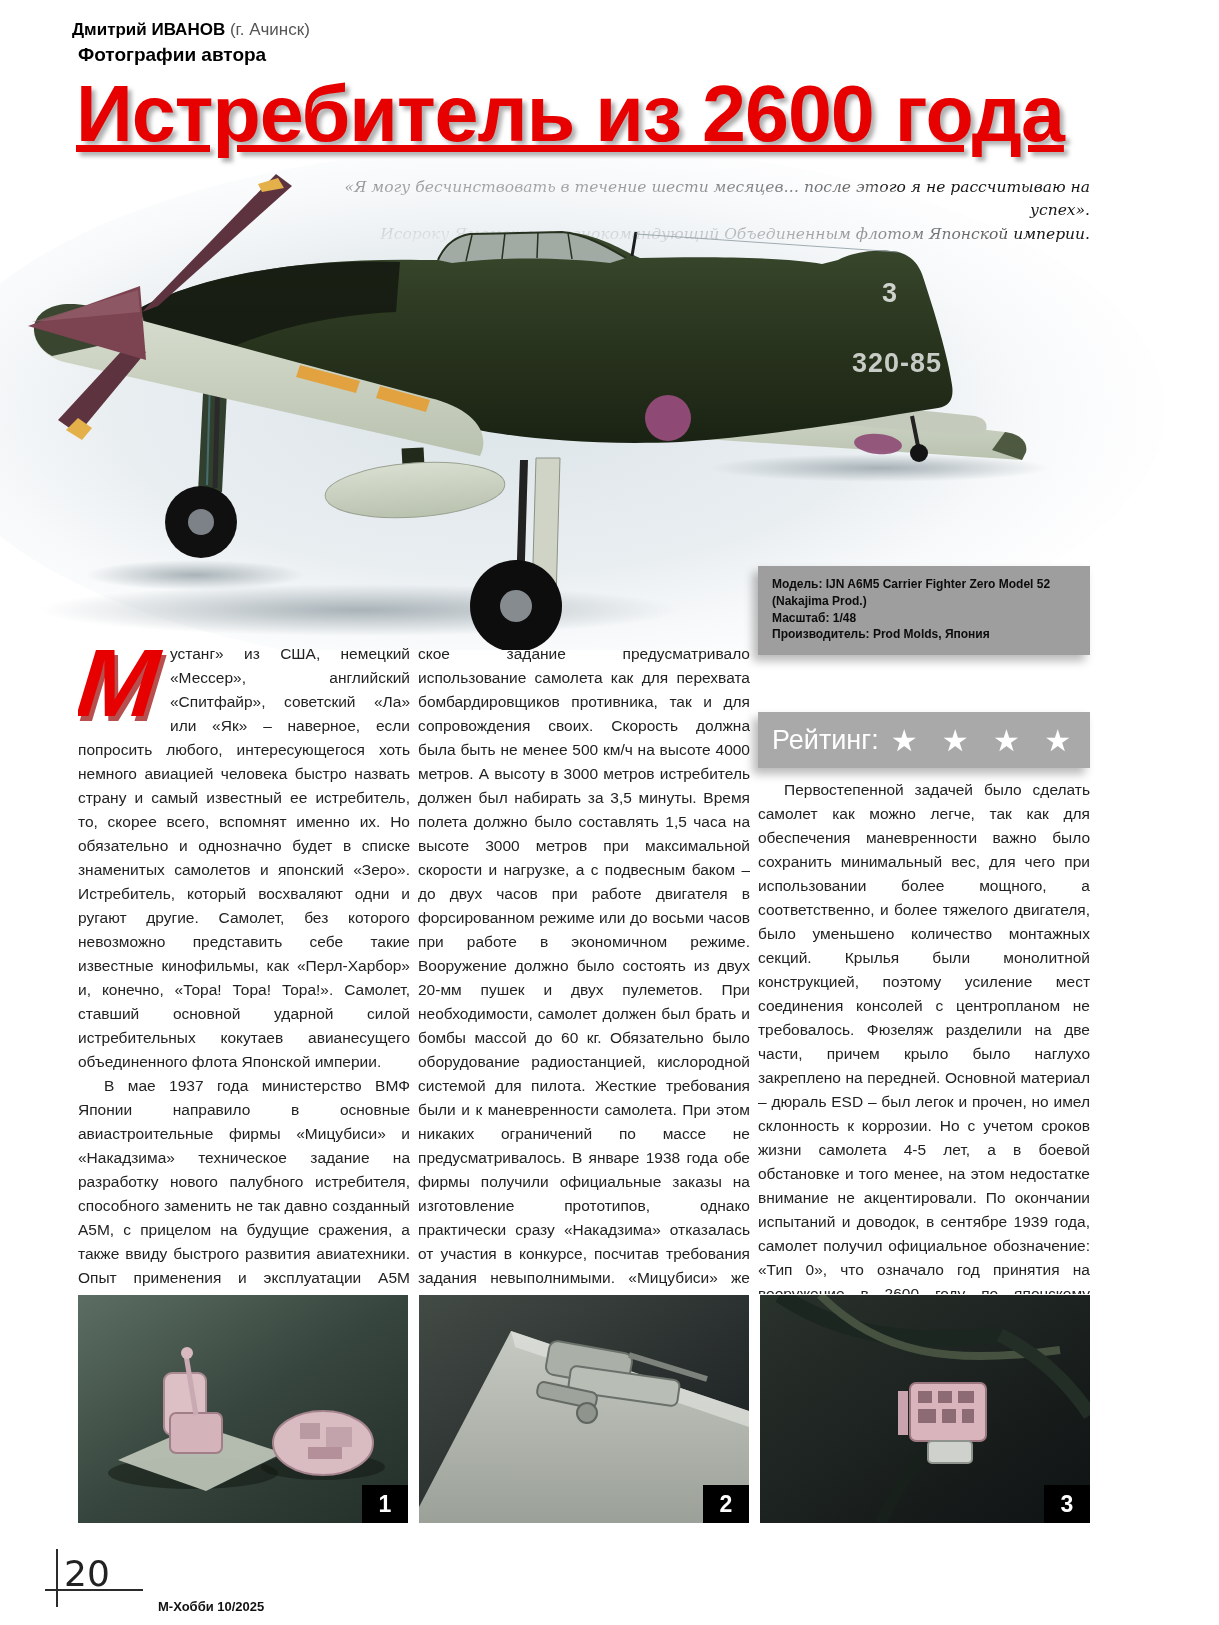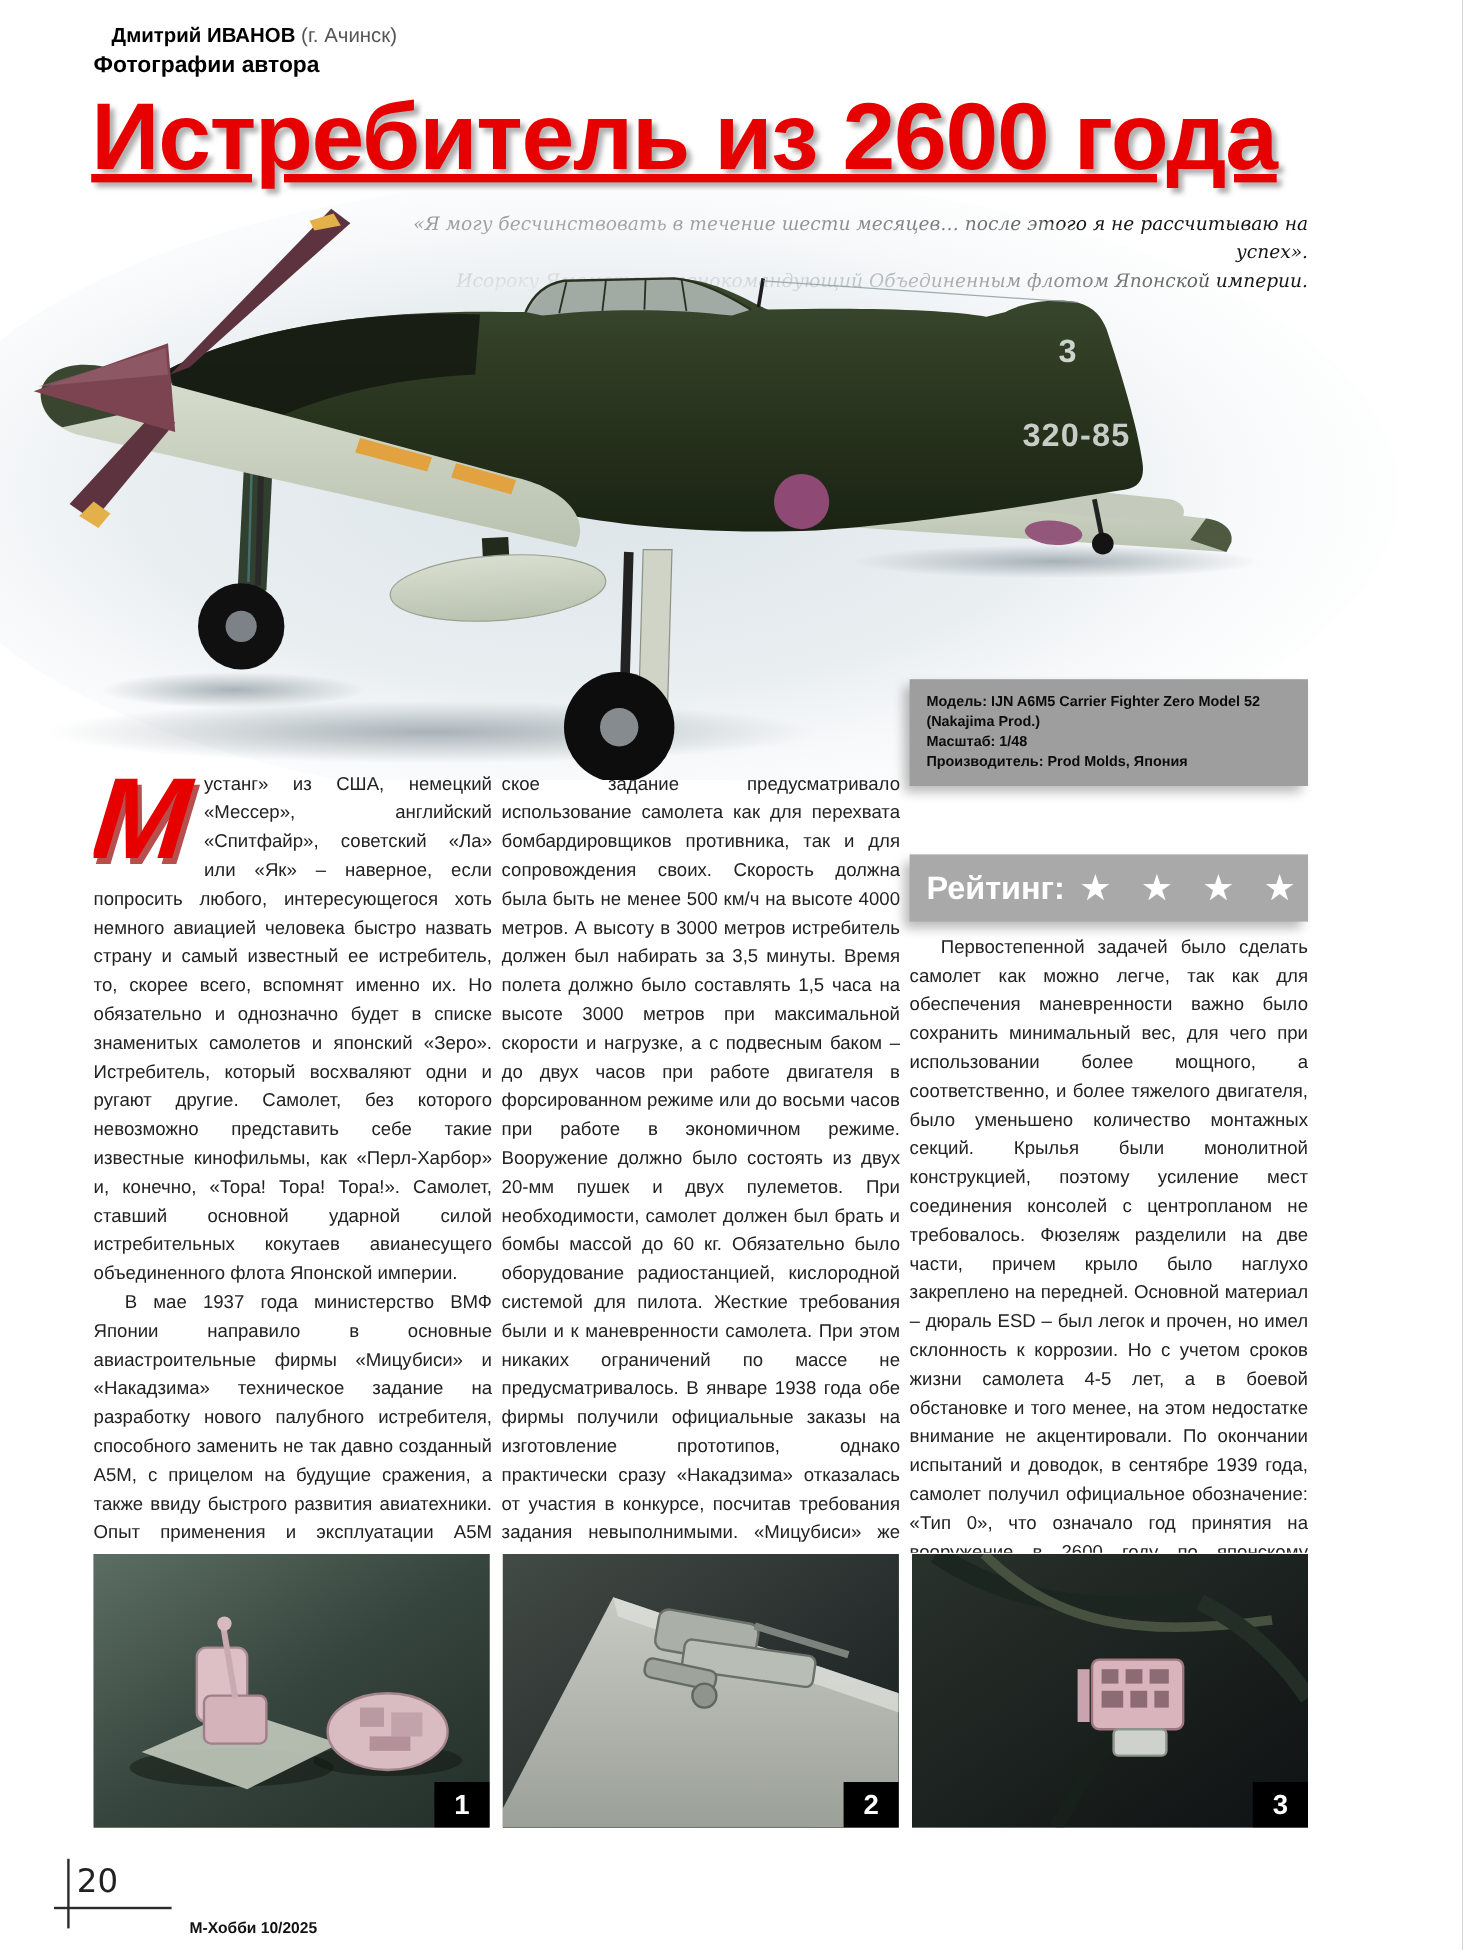--- a/index.html
+++ b/index.html
@@ -1,20 +1,20 @@
 <!DOCTYPE html>
 <html><head>
 <meta charset="utf-8">
 <style>
   html,body{margin:0;padding:0;background:#888;}
   .page{position:relative;width:1219px;height:1625px;margin:0 auto;background:#ffffff;
         font-family:"Liberation Sans",sans-serif;overflow:hidden;color:#1f1f1f;}
 
   
-  .byline{position:absolute;left:93px;top:20px;font-size:17px;font-weight:bold;color:#000;text-align:right;}
+  .byline{position:absolute;left:72px;top:20px;font-size:17px;font-weight:bold;color:#000;text-align:right;}
   .byline .city{font-weight:normal;color:#555;}
   .byline2{position:absolute;left:78px;top:44px;font-size:19px;font-weight:bold;color:#000;}
 
   
   .title{position:absolute;left:76px;top:68px;width:1120px;white-space:nowrap;
          font-size:79px;font-weight:bold;letter-spacing:-1px;color:#e60000;
          text-shadow:4px 4px 4px rgba(110,110,110,.55);text-decoration:underline;}
 
   
   .epigraph{position:absolute;left:300px;top:176px;width:790px;text-align:right;
@@ -24,21 +24,21 @@
   
   .main-photo{position:absolute;left:0;top:160px;width:1219px;height:490px;pointer-events:none;}
 
   
   .infobox{position:absolute;left:758px;top:566px;width:332px;box-sizing:border-box;
            background:#9e9e9e;padding:10px 12px 12px 14px;font-weight:bold;font-size:12px;
            line-height:1.4;color:#0c0c0c;box-shadow:-5px 6px 9px rgba(0,0,0,.28);}
   .rating{position:absolute;left:758px;top:712px;width:332px;height:56px;box-sizing:border-box;
           background:#a9a9a9;display:flex;align-items:center;padding:0 0 0 14px;
           box-shadow:-5px 6px 9px rgba(0,0,0,.28);}
-  .rating-label{color:#fff;font-weight:bold;font-size:27px;text-align:right;}
+  .rating-label{color:#fff;font-weight:normal;font-size:27px;text-align:right;}
   .rating-stars{color:#fff;font-size:30px;margin-left:12px;letter-spacing:8px;white-space:nowrap;}
 
   
   .col{position:absolute;width:332px;text-align:justify;font-size:15.5px;line-height:24px;
        color:#222;overflow:hidden;}
   .col p{margin:0;}
   .col p.indent{text-indent:26px;}
   .col1{left:78px;top:642px;height:652px;}
   .col2{left:418px;top:642px;height:652px;}
   .col3{left:758px;top:778px;height:516px;}
@@ -49,21 +49,21 @@
   
   .photos{position:absolute;left:78px;top:1295px;width:1012px;display:flex;gap:11px;}
   .bphoto{position:relative;width:330px;height:228px;overflow:hidden;background:#222;}
   .badge{position:absolute;right:0;bottom:0;width:46px;height:38px;background:#000;color:#fff;
          font-weight:bold;font-size:23px;display:flex;align-items:center;justify-content:center;}
 
   
   .f-vline{position:absolute;left:56px;top:1549px;width:2px;height:58px;background:#2b2b2b;}
   .f-hline{position:absolute;left:45px;top:1589px;width:98px;height:2px;background:#2b2b2b;}
   .f-num{position:absolute;left:64px;top:1553px;font-family:"DejaVu Sans",sans-serif;
-         font-size:27px;font-weight:normal;color:#222;}
+         font-size:36px;font-weight:normal;color:#222;}
   .f-issue{position:absolute;left:158px;top:1578px;font-size:13px;font-weight:bold;color:#111;margin-top:21px;}
 </style>
 </head>
 <body>
 
 <div class="page">
 
   <div class="byline">
     <span>Дмитрий ИВАНОВ</span><span class="city"> (г. Ачинск)</span>
   </div>

